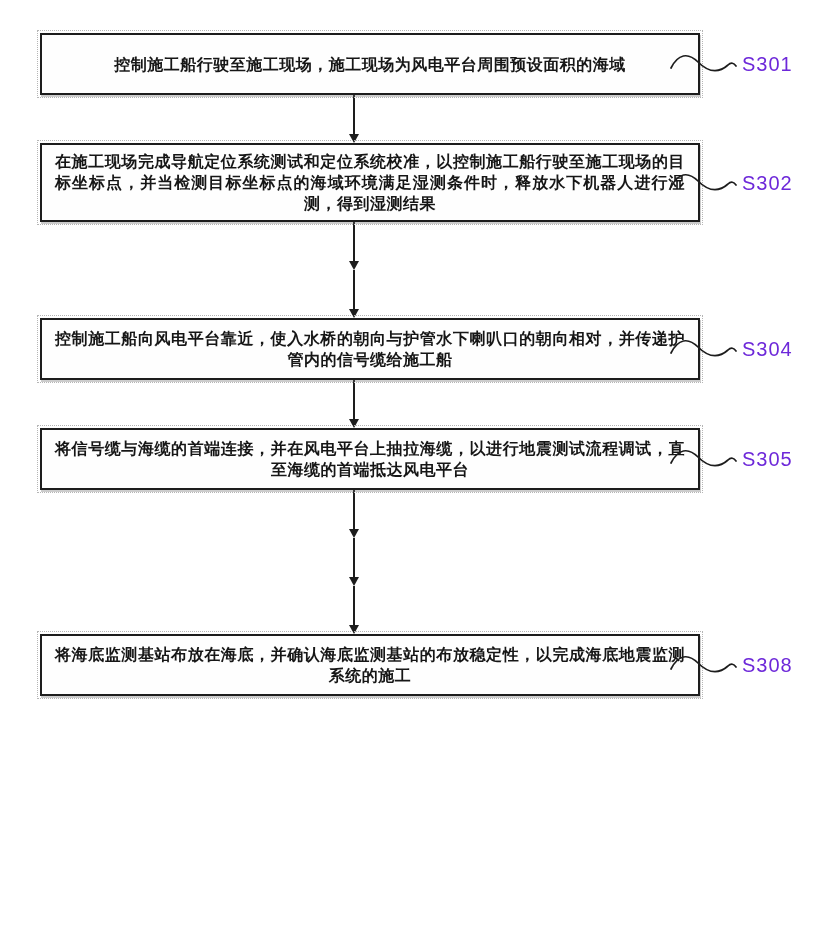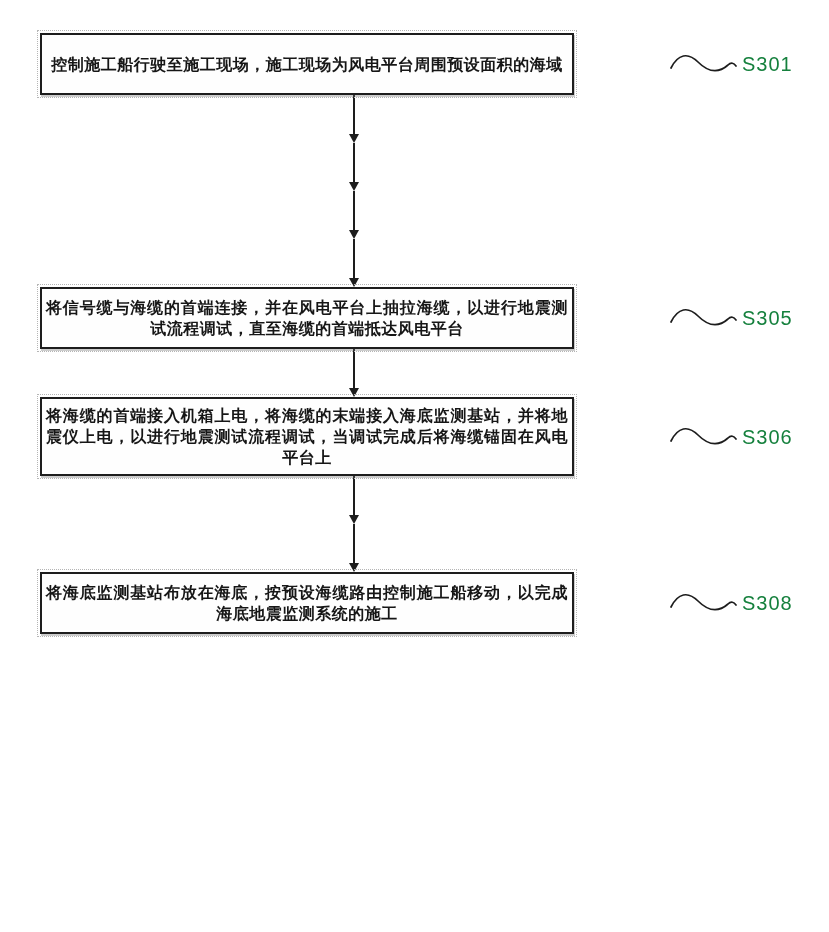--- a/index.html
+++ b/index.html
@@ -19,29 +19,29 @@
     position: absolute;
     left: 40px;
     top: 33px;
     width: 628px;
   }
   .step {
     position: relative;
   }
   .box {
     box-sizing: border-box;
-    width: 534px;
+    width: 660px;
     min-height: 62px;
     border: 2px solid #1d1d1d;
     outline: 1px dotted #b5b5b5;
     outline-offset: 2px;
     background: #fefefe;
     display: flex;
     align-items: center;
-    padding: 6px 4px;
+    padding: 6px 13px;
     box-shadow: 1px 2px 0 rgba(110,110,110,0.35);
   }
   .box-text {
     width: 100%;
     text-align: justify;
     text-align-last: center;
     font-size: 16px;
     line-height: 21px;
     font-weight: 600;
     color: #161616;
@@ -80,21 +80,21 @@
     stroke-width: 1.7;
     stroke-linecap: round;
   }
   .step-label {
     position: absolute;
     left: calc(100% + 74px);
     top: 50%;
     transform: translateY(-50%);
     font-size: 20px;
     letter-spacing: 1px;
-    color: #15803d;
+    color: #6d28d9;
     white-space: nowrap;
     font-weight: 400;
   }
 </style>
 </head>
 <body>
 
 <div class="canvas">
   <div class="flow">
 
@@ -106,32 +106,50 @@
         <path d="M1,20 C8,6 18,4 28,14 C38,24 48,26 58,17 C61,14 64,15 66,18"></path>
       </svg>
       <div class="step-label">S301</div>
     </div>
 
     <div class="arrow">
       <span class="arrow-shaft"></span>
       <span class="arrow-head"></span>
     </div>
 
+    <div class="step">
+      <div class="box">
+        <div class="box-text">在施工现场完成导航定位系统测试和定位系统校准，以控制施工船行驶至施工现场的目标坐标点，并当检测目标坐标点的海域环境满足湿测条件时，释放水下机器人进行湿测，得到湿测结果</div>
+      </div>
+      <svg class="squiggle" width="68" height="32" viewBox="0 0 68 32">
+        <path d="M1,20 C8,6 18,4 28,14 C38,24 48,26 58,17 C61,14 64,15 66,18"></path>
+      </svg>
+      <div class="step-label">S302</div>
+    </div>
 
     <div class="arrow">
       <span class="arrow-shaft"></span>
       <span class="arrow-head"></span>
     </div>
 
 
     <div class="arrow">
       <span class="arrow-shaft"></span>
       <span class="arrow-head"></span>
     </div>
 
+    <div class="step">
+      <div class="box">
+        <div class="box-text">控制施工船向风电平台靠近，使入水桥的朝向与护管水下喇叭口的朝向相对，并传递护管内的信号缆给施工船</div>
+      </div>
+      <svg class="squiggle" width="68" height="32" viewBox="0 0 68 32">
+        <path d="M1,20 C8,6 18,4 28,14 C38,24 48,26 58,17 C61,14 64,15 66,18"></path>
+      </svg>
+      <div class="step-label">S304</div>
+    </div>
 
     <div class="arrow">
       <span class="arrow-shaft"></span>
       <span class="arrow-head"></span>
     </div>
 
     <div class="step">
       <div class="box">
         <div class="box-text">将信号缆与海缆的首端连接，并在风电平台上抽拉海缆，以进行地震测试流程调试，直至海缆的首端抵达风电平台</div>
       </div>
@@ -139,44 +157,35 @@
         <path d="M1,20 C8,6 18,4 28,14 C38,24 48,26 58,17 C61,14 64,15 66,18"></path>
       </svg>
       <div class="step-label">S305</div>
     </div>
 
     <div class="arrow">
       <span class="arrow-shaft"></span>
       <span class="arrow-head"></span>
     </div>
 
-    <div class="step">
-      <div class="box">
-        <div class="box-text">将海缆的首端接入机箱上电，将海缆的末端接入海底监测基站，并将地震仪上电，以进行地震测试流程调试，当调试完成后将海缆锚固在风电平台上</div>
-      </div>
-      <svg class="squiggle" width="68" height="32" viewBox="0 0 68 32">
-        <path d="M1,20 C8,6 18,4 28,14 C38,24 48,26 58,17 C61,14 64,15 66,18"></path>
-      </svg>
-      <div class="step-label">S306</div>
-    </div>
 
     <div class="arrow">
       <span class="arrow-shaft"></span>
       <span class="arrow-head"></span>
     </div>
 
 
     <div class="arrow">
       <span class="arrow-shaft"></span>
       <span class="arrow-head"></span>
     </div>
 
     <div class="step">
       <div class="box">
-        <div class="box-text">将海底监测基站布放在海底，按预设海缆路由控制施工船移动，以完成海底地震监测系统的施工</div>
+        <div class="box-text">将海底监测基站布放在海底，并确认海底监测基站的布放稳定性，以完成海底地震监测系统的施工</div>
       </div>
       <svg class="squiggle" width="68" height="32" viewBox="0 0 68 32">
         <path d="M1,20 C8,6 18,4 28,14 C38,24 48,26 58,17 C61,14 64,15 66,18"></path>
       </svg>
       <div class="step-label">S308</div>
     </div>
 
   </div>
 </div>
 

